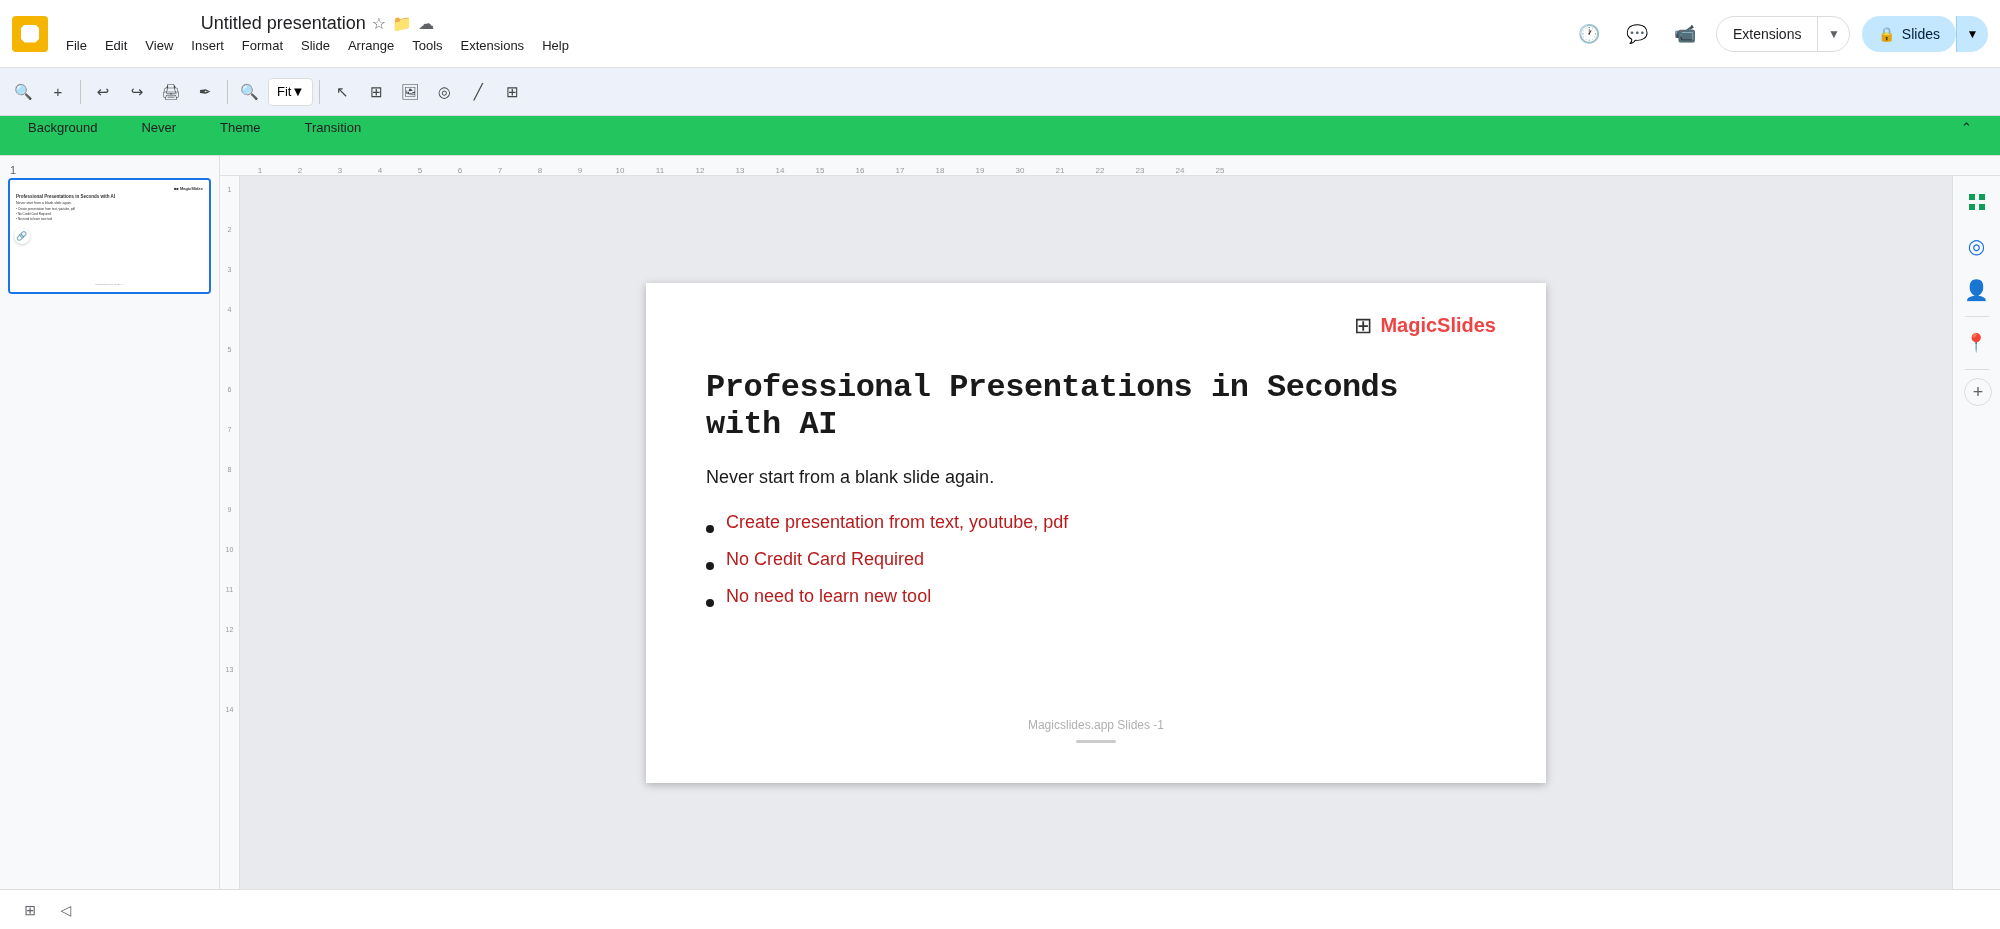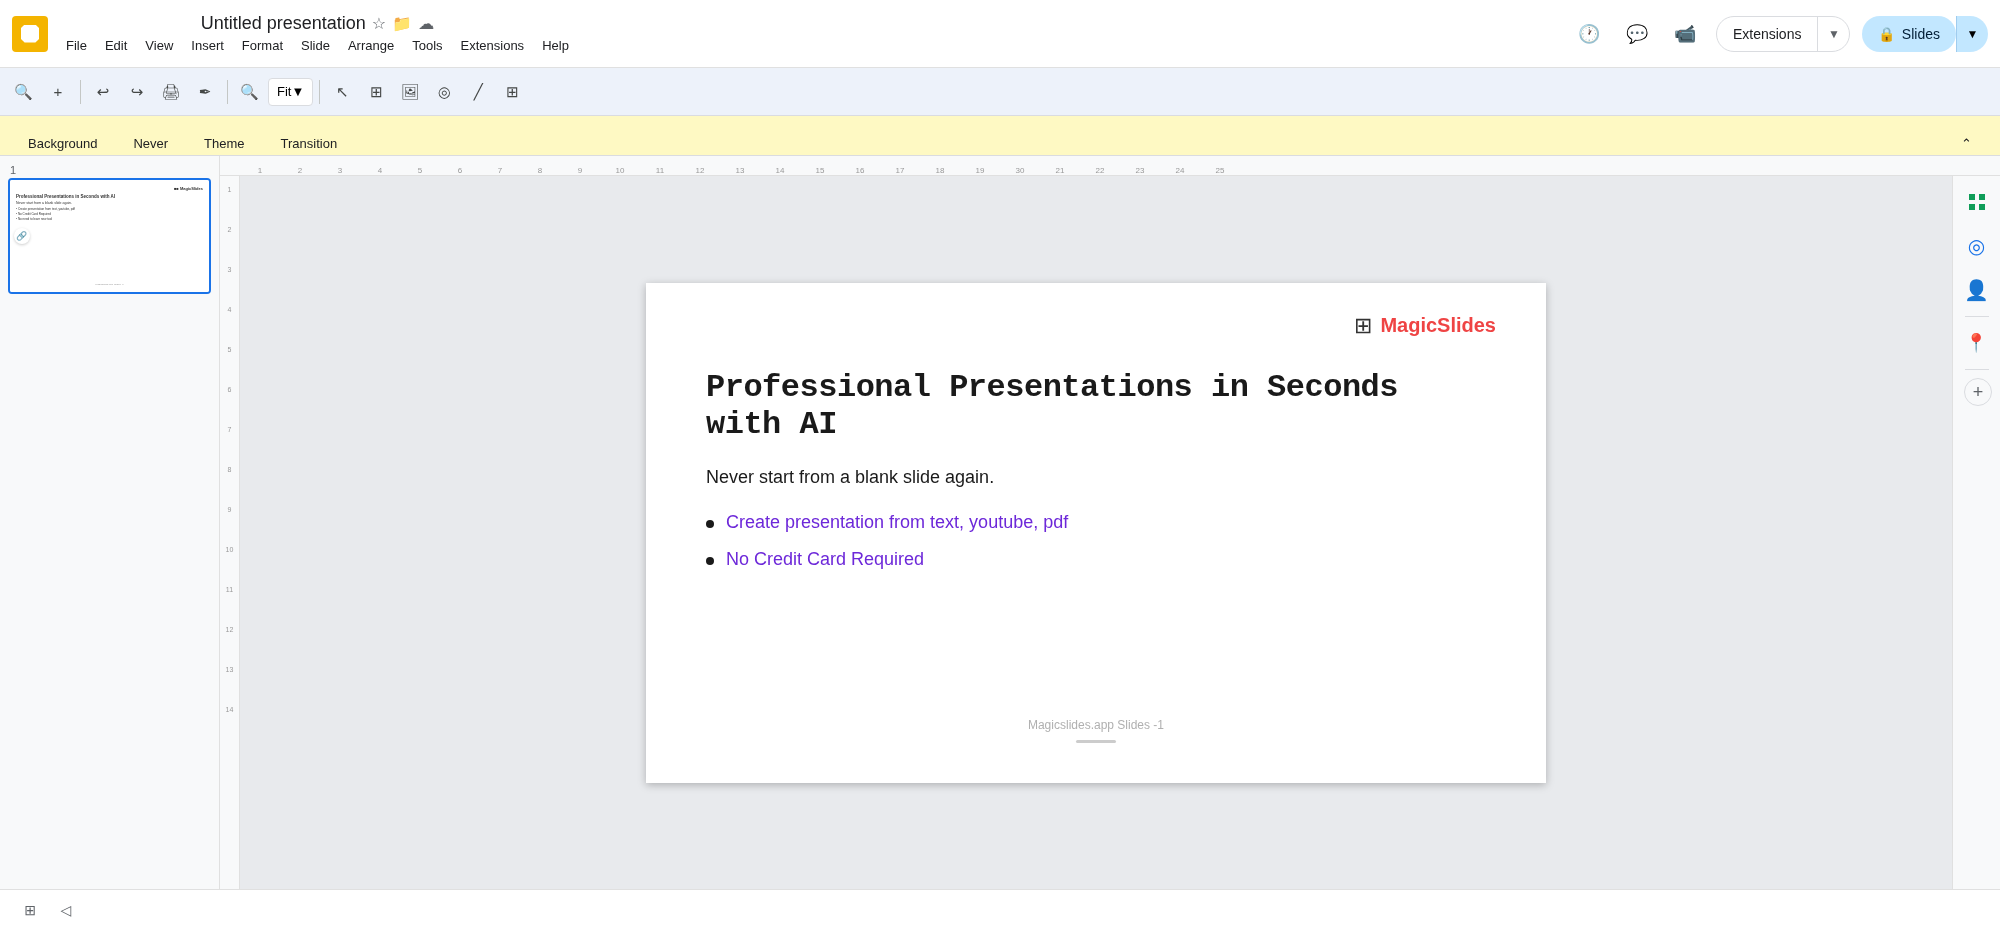--- a/index.html
+++ b/index.html
@@ -234,44 +234,44 @@
     }
     #slide-main-title {
       font-size: 32px; font-weight: 700; color: #1a1a1a;
       margin-bottom: 24px; font-family: 'Courier New', monospace;
       letter-spacing: -0.5px;
     }
     #slide-subtitle {
       font-size: 18px; color: #1a1a1a; margin-bottom: 24px;
     }
     .slide-bullet {
-      display: flex; align-items: flex-start;
-      font-size: 18px; color: #6d28d9; margin-bottom: 16px;
+      display: flex; align-items: flex-end;
+      font-size: 18px; color: #b91c1c; margin-bottom: 16px;
       gap: 12px;
     }
     .bullet-dot {
       width: 8px; height: 8px; background: #1a1a1a;
       border-radius: 50%; margin-top: 8px; flex-shrink: 0;
     }
 
     #slide-footer {
       text-align: center; color: #b0b0b0; font-size: 12px;
       margin-top: 40px; padding-top: 10px;
     }
 
     #slide-handle {
       width: 40px; height: 3px; background: #ccc; border-radius: 2px;
       margin: 8px auto 0;
     }
 
     
     #format-toolbar {
-      height: 40px; background: #fef9c3;
-      display: flex; align-items: flex-end;
-      padding: 0 16px; gap: 12px;
+      height: 40px; background: #22c55e;
+      display: flex; align-items: flex-start;
+      padding: 0 16px; gap: 20px;
       border-bottom: 1px solid #dadce0;
       flex-shrink: 0;
     }
     .fmt-btn {
       padding: 4px 12px; border: none; background: transparent;
       font-size: 13px; color: #202124; cursor: pointer;
       border-radius: 4px; font-weight: 500;
     }
 
     
@@ -524,20 +524,24 @@
             <div id="slide-main-title">Professional Presentations in Seconds with AI</div>
             <div id="slide-subtitle">Never start from a blank slide again.</div>
             <div class="slide-bullet">
               <div class="bullet-dot"></div>
               <span>Create presentation from text, youtube, pdf</span>
             </div>
             <div class="slide-bullet">
               <div class="bullet-dot"></div>
               <span>No Credit Card Required</span>
             </div>
+            <div class="slide-bullet">
+              <div class="bullet-dot"></div>
+              <span>No need to learn new tool</span>
+            </div>
           </div>
           <div id="slide-footer">Magicslides.app Slides -1</div>
           <div id="slide-handle"></div>
         </div>
       </div>
 
       <div id="right-sidebar">
         <button class="rs-icon">
           <svg width="20" height="20" viewBox="0 0 20 20">
               <rect x="2" y="2" width="6" height="6" fill="#0f9d58"></rect>

